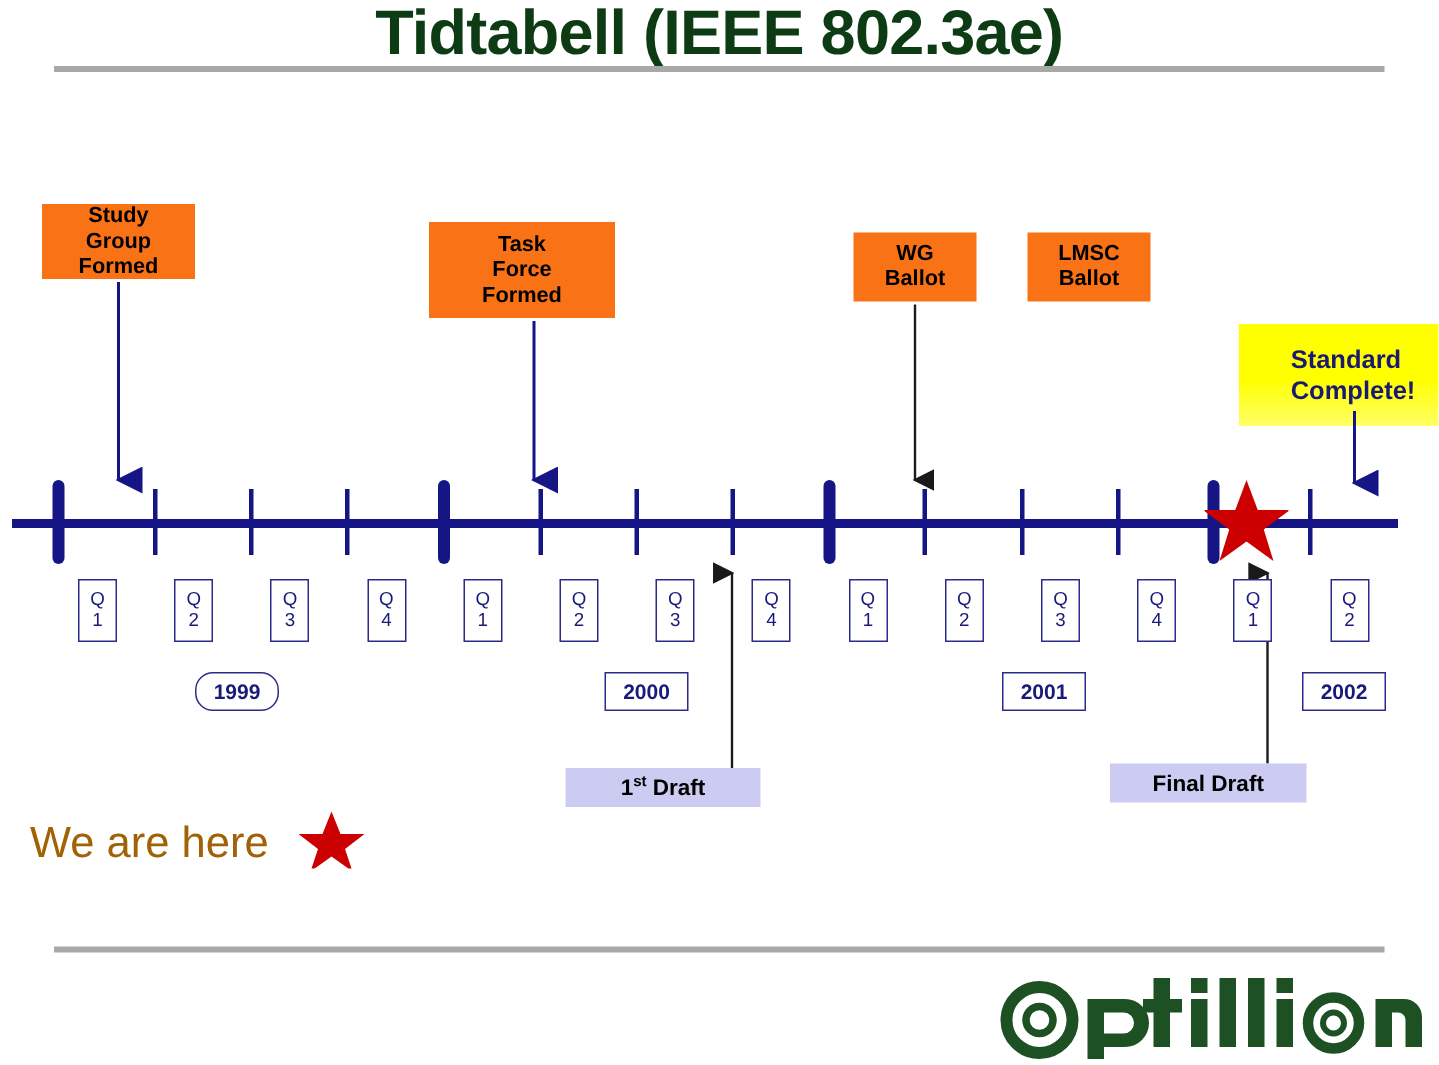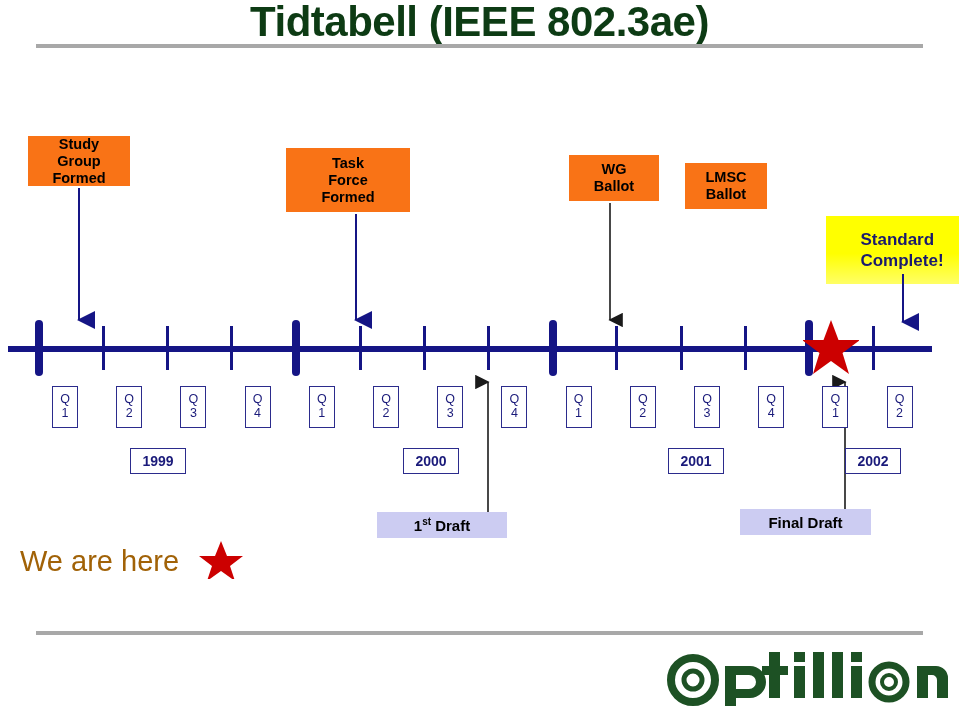--- a/index.html
+++ b/index.html
@@ -49,22 +49,22 @@
     font-size: 14.5px;
     line-height: 17px;
     text-align: center;
     display: flex;
     align-items: center;
     justify-content: center;
     box-sizing: border-box;
   }
   #box-sg   { left: 28px;  top: 136px; width: 102px; height: 50px; }
   #box-tf   { left: 286px; top: 148px; width: 124px; height: 64px; }
-  #box-wg   { left: 569px; top: 155px; width: 90px;  height: 46px; }
-  #box-lmsc { left: 685px; top: 155px; width: 82px;  height: 46px; margin-top: 8px; }
+  #box-wg   { left: 569px; top: 155px; width: 82px;  height: 46px; }
+  #box-lmsc { left: 685px; top: 155px; width: 82px;  height: 46px; }
 
   #box-std {
     position: absolute;
     left: 806px; top: 216px; width: 152px; height: 68px;
     background: linear-gradient(to bottom, #ffff00 0%, #ffff00 55%, #ffff66 100%);
     color: #1a1a6e;
     font-weight: bold;
     font-size: 17px;
     line-height: 21px;
     text-align: left;
@@ -302,24 +302,24 @@
         <div>Q</div>
         <div>1</div>
       </div>
       <div class="qbox" style="left: 886.6px;">
         <div>Q</div>
         <div>2</div>
       </div>
     </div>
 
   <div id="years">
-      <div class="ybox" style="left: 130px;">1999</div>
+      <div class="ybox" style="left: 130px; border-radius: 12px;">1999</div>
       <div class="ybox" style="left: 403px;">2000</div>
       <div class="ybox" style="left: 668px;">2001</div>
-      <div class="ybox" style="left: 845px;">2002</div>
+      <div class="ybox" style="left: 868px;">2002</div>
     </div>
 
   <svg class="star-svg" style="left:803px; top:318px;" width="56" height="60">
     <polygon points="28,2 35.5,22 57,22 39.5,35 46,56 28,43 10,56 16.5,35 -1,22 20.5,22" fill="#cc0000"></polygon>
   </svg>
 
   <div class="dbox" id="box-d1">
     <span>
       <span>1</span><span class="sup">st</span><span> Draft</span>
     </span>

